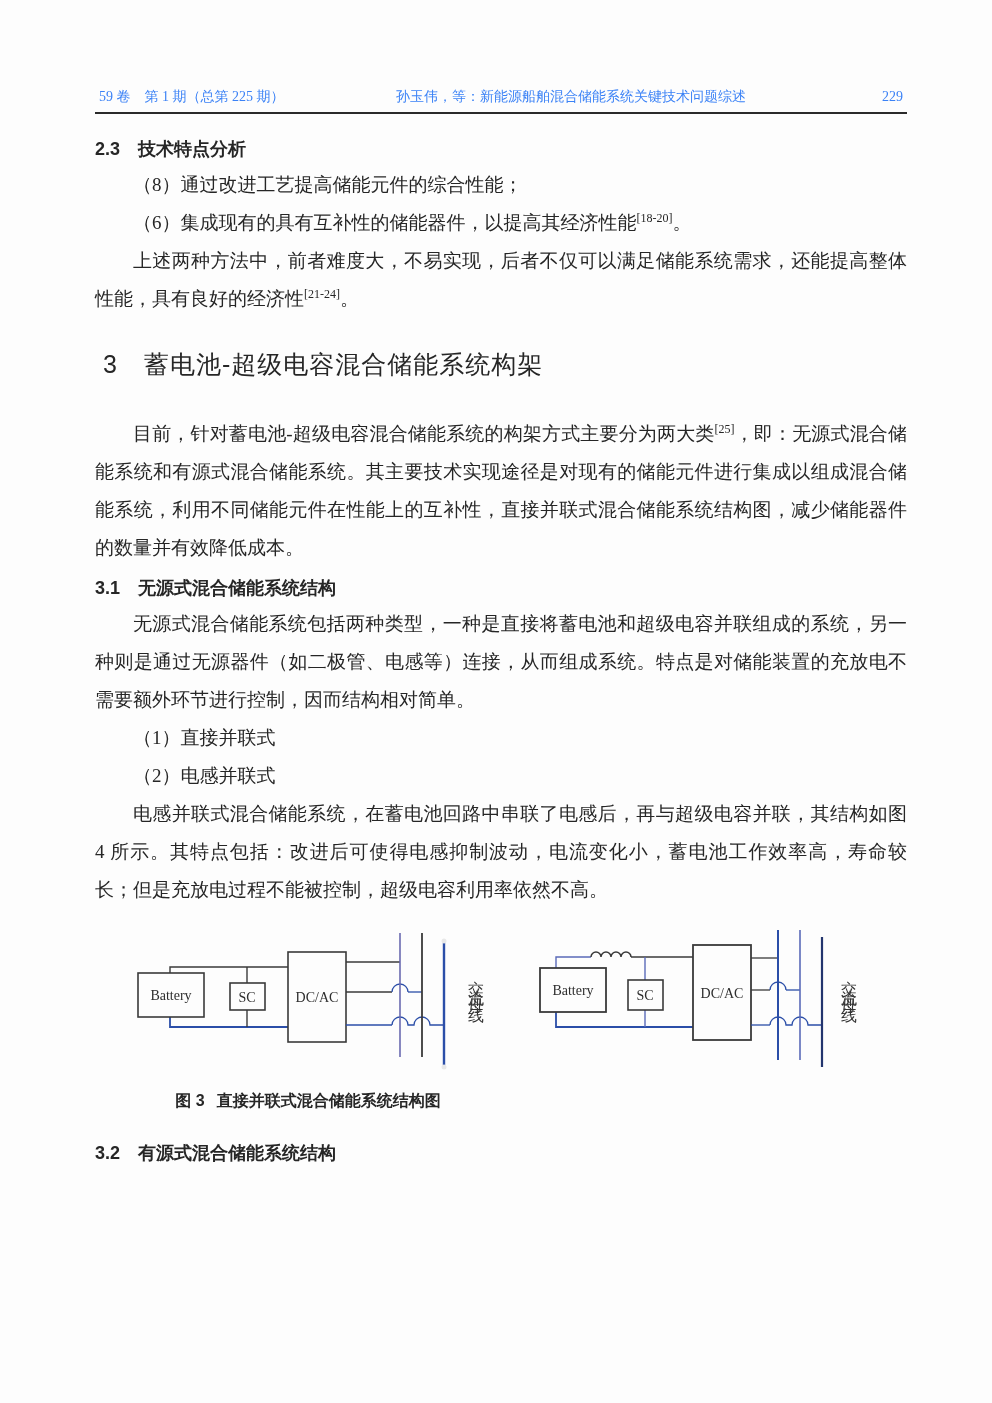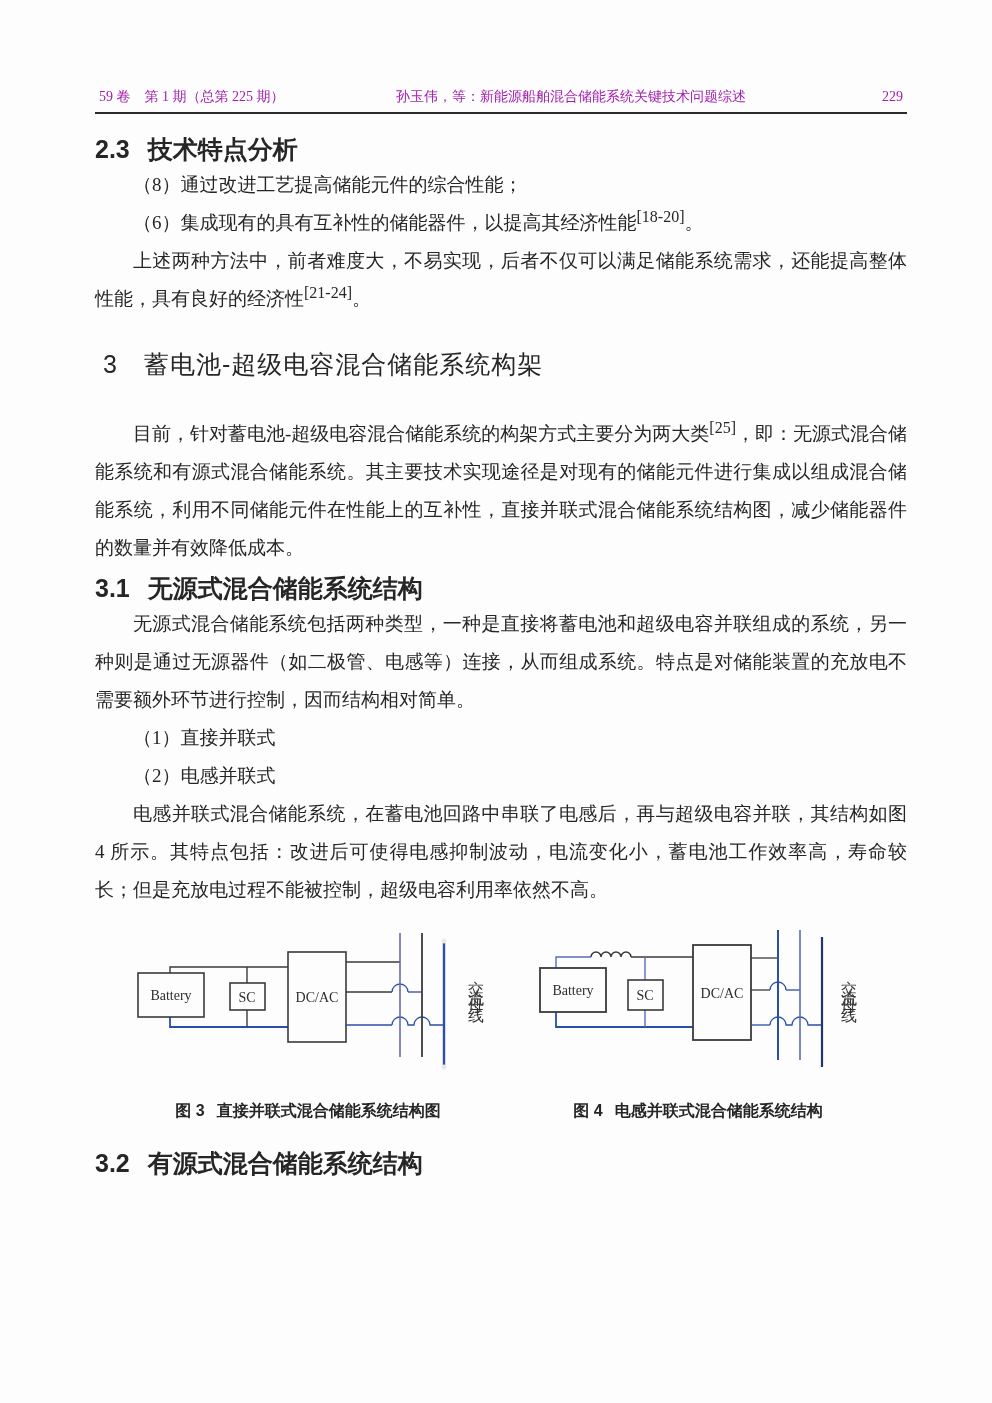--- a/index.html
+++ b/index.html
@@ -21,21 +21,21 @@
     left: 95px;
     top: 88px;
     width: 812px;
   }
 
   
   .running-head {
     display: flex;
     align-items: baseline;
     font-size: 14px;
-    color: #a21caf;
+    color: #3b82f6;
     padding: 0 4px 6px 4px;
     gap: 27px;
   }
   .running-head .rh-left  { width: 260px; }
   .running-head .rh-mid   { flex: 1; text-align: center; }
   .running-head .rh-right { width: 120px; text-align: right; }
   .head-rule {
     height: 2px;
     background: #2a2a2a;
     margin-bottom: 18px;
@@ -44,26 +44,26 @@
   
   .para {
     font-size: 19px;
     line-height: 38px;
     text-align: justify;
     text-indent: 2em;
     color: #262626;
   }
   .sub-item { text-indent: 2em; }
   sup.cite {
-    font-size: 16px;
+    font-size: 12px;
     line-height: 0;
   }
 
   h2.sec-heading {
-    font-size: 25px;
+    font-size: 18px;
     font-weight: bold;
     line-height: 34px;
     margin-top: 4px;
     font-family: "Liberation Sans", "DejaVu Sans", sans-serif;
   }
   h2.sec-heading .sec-num { margin-right: 18px; }
 
   h1.chapter-heading {
     font-size: 25px;
     font-weight: normal;
@@ -92,21 +92,21 @@
     color: #333;
     top: 42px;
   }
   .fig3 .bus-label { left: 352px; }
   .fig4 .bus-label { left: 305px; }
 
   .fig-caption {
     font-size: 16px;
     font-weight: bold;
     text-align: center;
-    margin-top: 22px;
+    margin-top: 12px;
     font-family: "Liberation Sans", "DejaVu Sans", sans-serif;
   }
   .fig3 .fig-caption { width: 390px; }
   .fig4 .fig-caption { width: 330px; }
   .fig-caption .fig-no { margin-right: 12px; }
 
   svg text {
     font-family: "Liberation Serif", "DejaVu Serif", serif;
     font-size: 14px;
     fill: #2e2e2e;
@@ -210,23 +210,20 @@
           <path d="M 237,65 A 8 8 0 0 1 253,65" fill="none" stroke="#2b4ea8" stroke-width="1.3"></path>
           <line x1="253" y1="65" x2="267" y2="65" stroke="#2b4ea8" stroke-width="1.3"></line>
           <polyline points="218,100 237,100" fill="none" stroke="#2b4ea8" stroke-width="1.3"></polyline>
           <path d="M 237,100 A 8 8 0 0 1 253,100 L 259,100 A 8 8 0 0 1 275,100 L 289,100" fill="none" stroke="#2b4ea8" stroke-width="1.3"></path>
 
           <line x1="245" y1="5" x2="245" y2="135" stroke="#2b4ea8" stroke-width="2"></line>
           <line x1="267" y1="5" x2="267" y2="135" stroke="#5a6ab8" stroke-width="1.6"></line>
           <line x1="289" y1="12" x2="289" y2="142" stroke="#23356e" stroke-width="2.2"></line>
         </svg>
         <div class="bus-label">交流母线</div>
-        <div class="fig-caption">
-          <span class="fig-no">图 4</span><span>电感并联式混合储能系统结构</span>
-        </div>
       </div>
     </div>
 
     <div class="spacer-v"></div>
 
     <h2 class="sec-heading">
       <span class="sec-num">3.2</span><span>有源式混合储能系统结构</span>
     </h2>
     <p class="para"></p>
 

